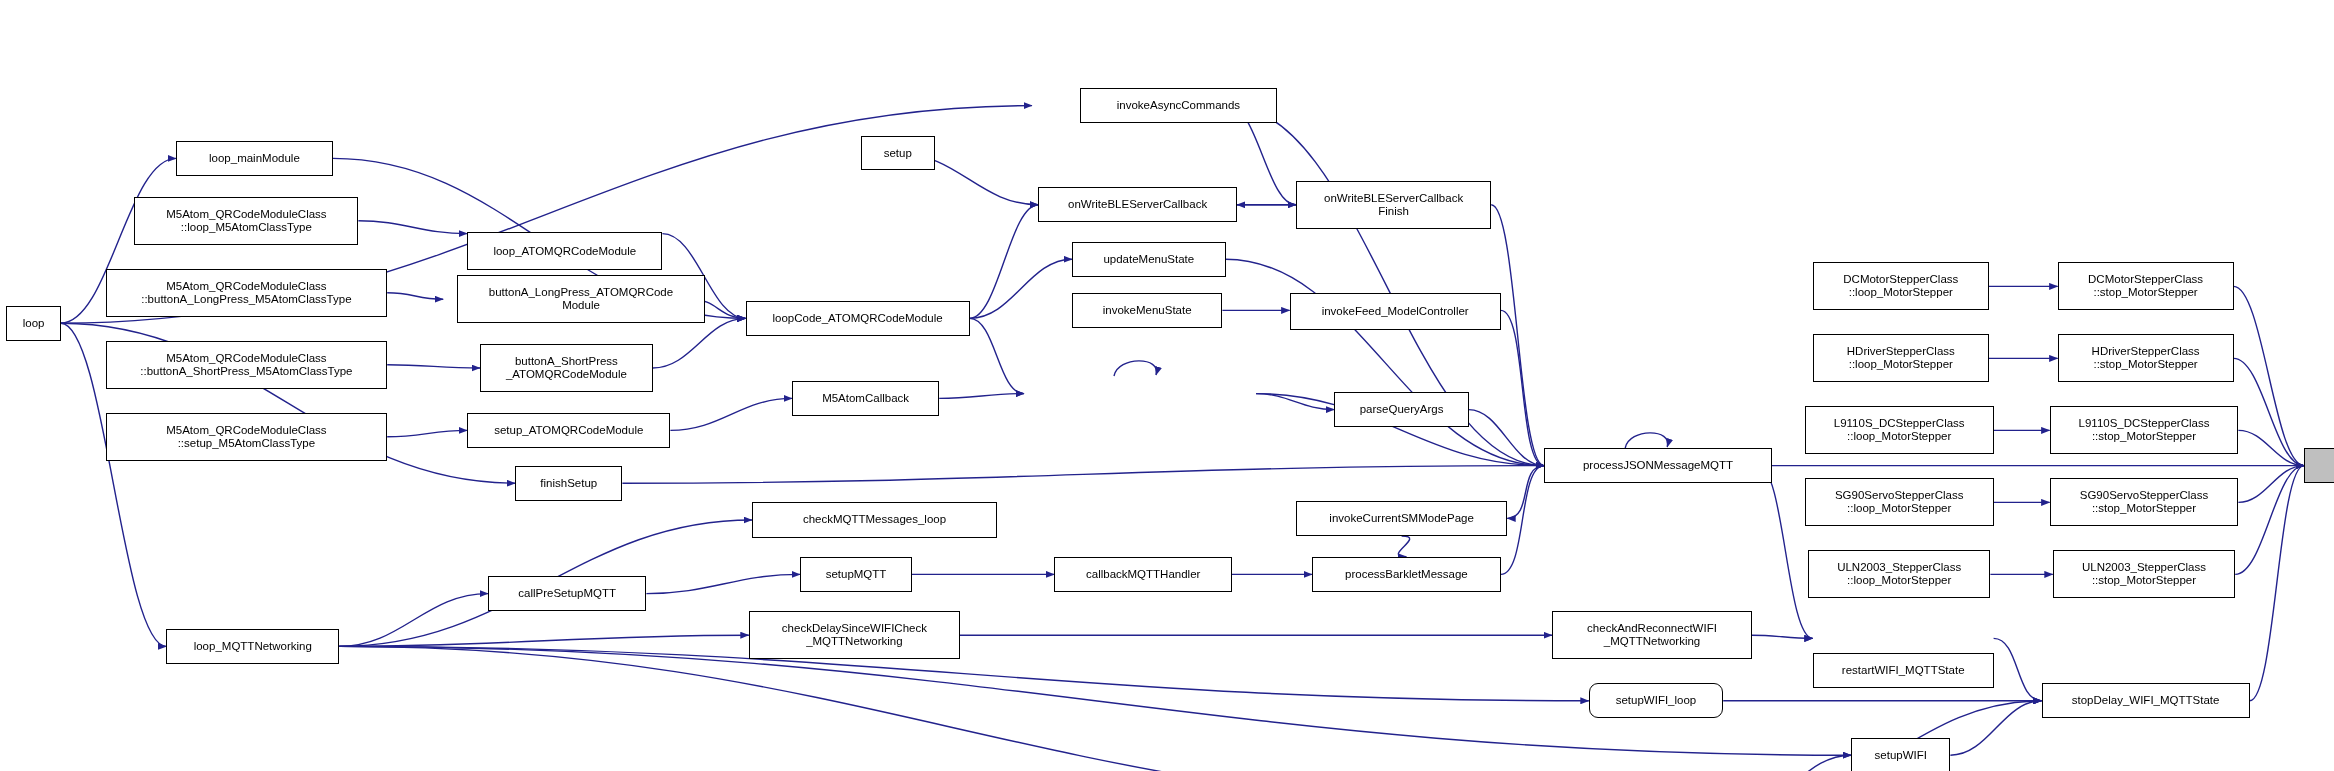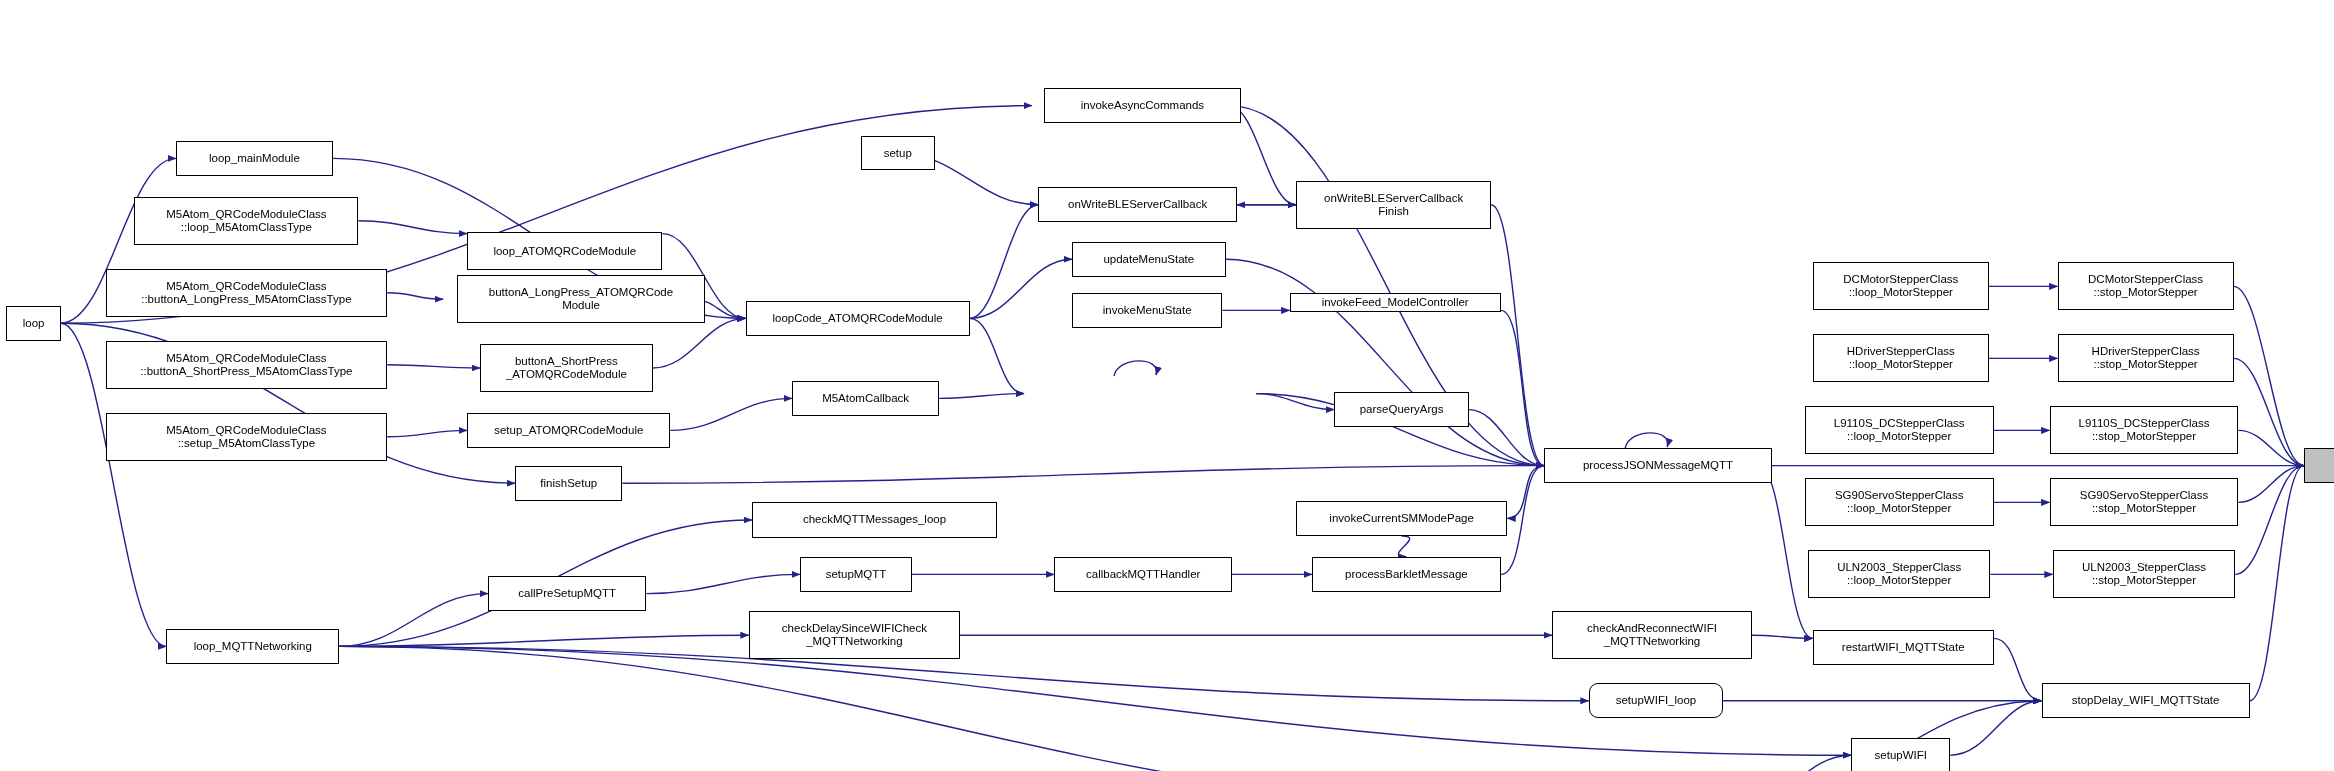--- a/index.html
+++ b/index.html
@@ -114,33 +114,33 @@
     <div class="node" style="left: 745.6px; top: 300.8px; width: 224px; height: 35.2px;">loopCode_ATOMQRCodeModule</div>
     <div class="node" style="left: 792px; top: 380.8px; width: 147.2px; height: 35.2px;">M5AtomCallback</div>
     <div class="node" style="left: 752px; top: 502.4px; width: 245px; height: 35.2px;">checkMQTTMessages_loop</div>
     <div class="node" style="left: 800px; top: 556.8px; width: 112px; height: 35.2px;">setupMQTT</div>
     <div class="node" style="left: 748.8px; top: 611.2px; width: 211.2px; height: 48px;">checkDelaySinceWIFICheck
 _MQTTNetworking</div>
     <div class="node" style="left: 861px; top: 136px; width: 73.6px; height: 34px;">setup</div>
     <div class="node" style="left: 1038.4px; top: 187.2px; width: 198.4px; height: 35.2px;">onWriteBLEServerCallback</div>
     <div class="node" style="left: 1072px; top: 241.6px; width: 153.6px; height: 35.2px;">updateMenuState</div>
     <div class="node" style="left: 1072px; top: 292.8px; width: 150.4px; height: 35.2px;">invokeMenuState</div>
-    <div class="node" style="left: 1044px; top: 88px; width: 196.8px; height: 35.2px;">invokeAsyncCommands</div>
+    <div class="node" style="left: 1080px; top: 88px; width: 196.8px; height: 35.2px;">invokeAsyncCommands</div>
     <div class="node" style="left: 1054.4px; top: 556.8px; width: 177.6px; height: 35.2px;">callbackMQTTHandler</div>
     <div class="node" style="left: 1296px; top: 180.8px; width: 195.2px; height: 48px;">onWriteBLEServerCallback
 Finish</div>
-    <div class="node" style="left: 1289.6px; top: 292.8px; width: 211.2px; height: 19px;">invokeFeed_ModelController</div>
+    <div class="node" style="left: 1289.6px; top: 292.8px; width: 211.2px; height: 37px;">invokeFeed_ModelController</div>
     <div class="node" style="left: 1334.4px; top: 392px; width: 134.4px; height: 35.2px;">parseQueryArgs</div>
     <div class="node" style="left: 1296px; top: 500.8px; width: 211.2px; height: 35.2px;">invokeCurrentSMModePage</div>
     <div class="node" style="left: 1312px; top: 556.8px; width: 188.8px; height: 35.2px;">processBarkletMessage</div>
     <div class="node" style="left: 1544px; top: 448px; width: 228px; height: 35.2px;">processJSONMessageMQTT</div>
     <div class="node" style="left: 1552px; top: 611.2px; width: 200px; height: 48px;">checkAndReconnectWIFI
 _MQTTNetworking</div>
     <div class="node" style="left: 1588.8px; top: 683.2px; width: 134.4px; height: 35.2px; border-radius: 9px;">setupWIFI_loop</div>
-    <div class="node" style="left: 1812.8px; top: 630px; width: 180.8px; height: 35.2px;">restartWIFI_MQTTState</div>
+    <div class="node" style="left: 1812.8px; top: 653px; width: 180.8px; height: 35.2px;">restartWIFI_MQTTState</div>
     <div class="node" style="left: 1851.2px; top: 737.6px; width: 99.2px; height: 35.2px;">setupWIFI</div>
     <div class="node" style="left: 2041.6px; top: 683.2px; width: 208px; height: 35.2px;">stopDelay_WIFI_MQTTState</div>
     <div class="node" style="left: 1812.8px; top: 262.4px; width: 176px; height: 48px;">DCMotorStepperClass
 ::loop_MotorStepper</div>
     <div class="node" style="left: 1812.8px; top: 334.4px; width: 176px; height: 48px;">HDriverStepperClass
 ::loop_MotorStepper</div>
     <div class="node" style="left: 1804.8px; top: 406.4px; width: 188.8px; height: 48px;">L9110S_DCStepperClass
 ::loop_MotorStepper</div>
     <div class="node" style="left: 1804.8px; top: 478.4px; width: 188.8px; height: 48px;">SG90ServoStepperClass
 ::loop_MotorStepper</div>

